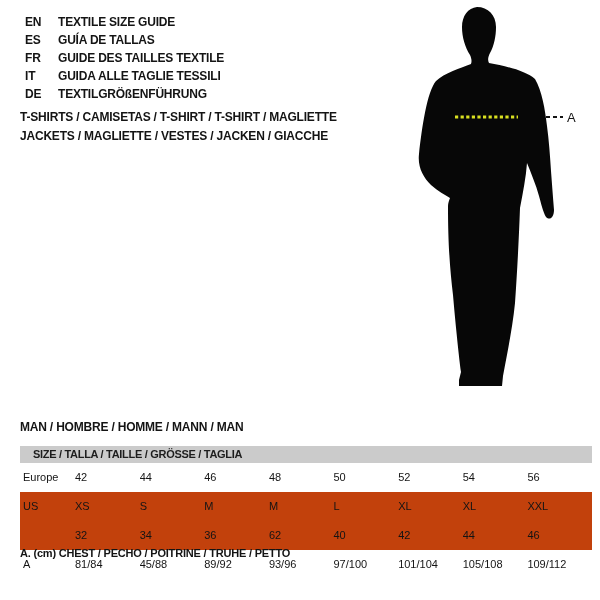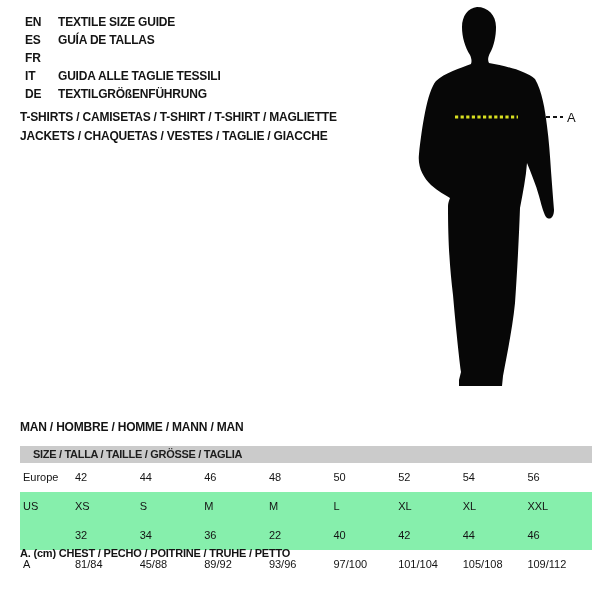--- a/index.html
+++ b/index.html
@@ -32,21 +32,21 @@
   
   .size-table{left:20px;top:446px;width:572px;font-size:11px;}
   .size-table .thead{
     background:#cbcbcb;height:17px;line-height:16px;
     padding-left:13px;font-weight:bold;letter-spacing:-0.3px;color:#1d1d1d;
   }
   .size-table .trow{
     display:grid;grid-template-columns:55px repeat(8,1fr);
     height:29px;line-height:17px;align-items:center;
   }
-  .size-table .trow.shaded{background:#86efac;}
+  .size-table .trow.shaded{background:#c2410c;}
   .size-table .tlabel{padding-left:3px;text-align:left;}
   .size-table .tcell{text-align:left;}
 
   
   .footnote{left:20px;top:547px;font-size:11px;font-weight:bold;
     letter-spacing:-0.2px;white-space:nowrap;}
 </style>
 </head>
 <body>
 
@@ -54,34 +54,35 @@
   <div class="lang-row">
     <span class="lang-code">EN</span>
     <span class="lang-label">TEXTILE SIZE GUIDE</span>
   </div>
   <div class="lang-row">
     <span class="lang-code">ES</span>
     <span class="lang-label">GUÍA DE TALLAS</span>
   </div>
   <div class="lang-row">
     <span class="lang-code">FR</span>
+    <span class="lang-label">GUIDE DES TAILLES TEXTILE</span>
   </div>
   <div class="lang-row">
     <span class="lang-code">IT</span>
     <span class="lang-label">GUIDA ALLE TAGLIE TESSILI</span>
   </div>
   <div class="lang-row">
     <span class="lang-code">DE</span>
     <span class="lang-label">TEXTILGRÖßENFÜHRUNG</span>
   </div>
 </div>
 
 <div class="abs cats">
   <div>T-SHIRTS / CAMISETAS / T-SHIRT / T-SHIRT / MAGLIETTE</div>
-  <div>JACKETS / CHAQUETAS / VESTES / TAGLIE / GIACCHE</div>
+  <div>JACKETS / MAGLIETTE / VESTES / JACKEN / GIACCHE</div>
 </div>
 
 <div class="abs figure-wrap">
   <svg width="170" height="395" viewBox="0 0 170 395" xmlns="http://www.w3.org/2000/svg">
     <path d="M62,2
          C53,3 47,11 47,22
          C47,32 50,42 55,50
          C56.5,53.5 57,56 56,59
          C46,63 29,68 21,76
          C12,87 7,122 4,149
@@ -137,21 +138,21 @@
     <span class="tcell">XL</span>
     <span class="tcell">XL</span>
     <span class="tcell">XXL</span>
   </div>
 
   <div class="trow shaded">
     <span class="tlabel"></span>
     <span class="tcell">32</span>
     <span class="tcell">34</span>
     <span class="tcell">36</span>
-    <span class="tcell">22</span>
+    <span class="tcell">62</span>
     <span class="tcell">40</span>
     <span class="tcell">42</span>
     <span class="tcell">44</span>
     <span class="tcell">46</span>
   </div>
 
   <div class="trow">
     <span class="tlabel">A</span>
     <span class="tcell">81/84</span>
     <span class="tcell">45/88</span>

